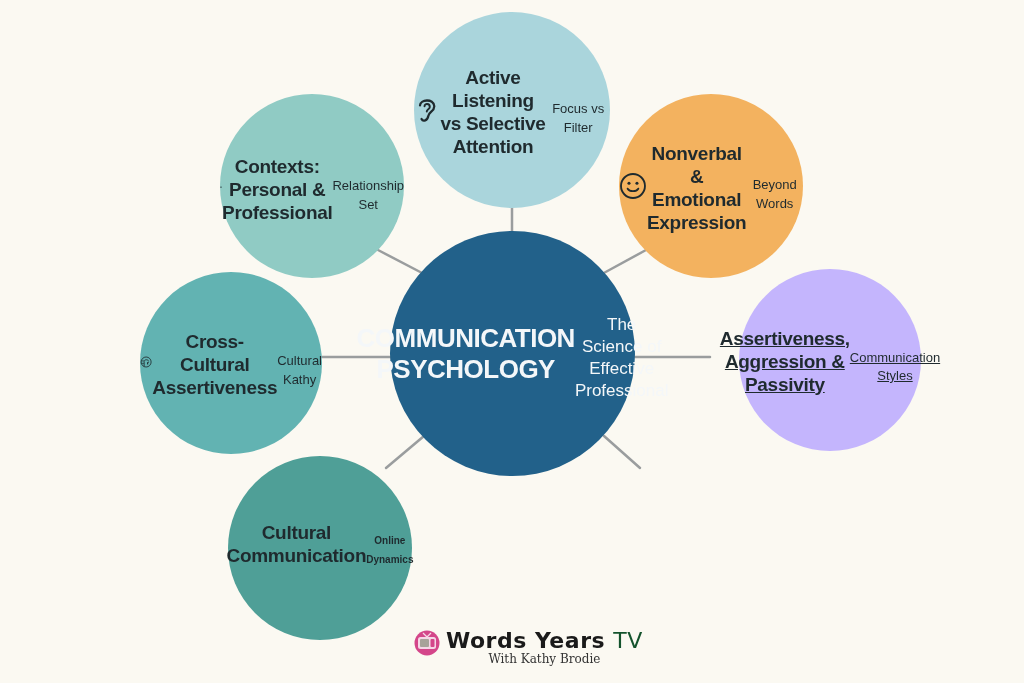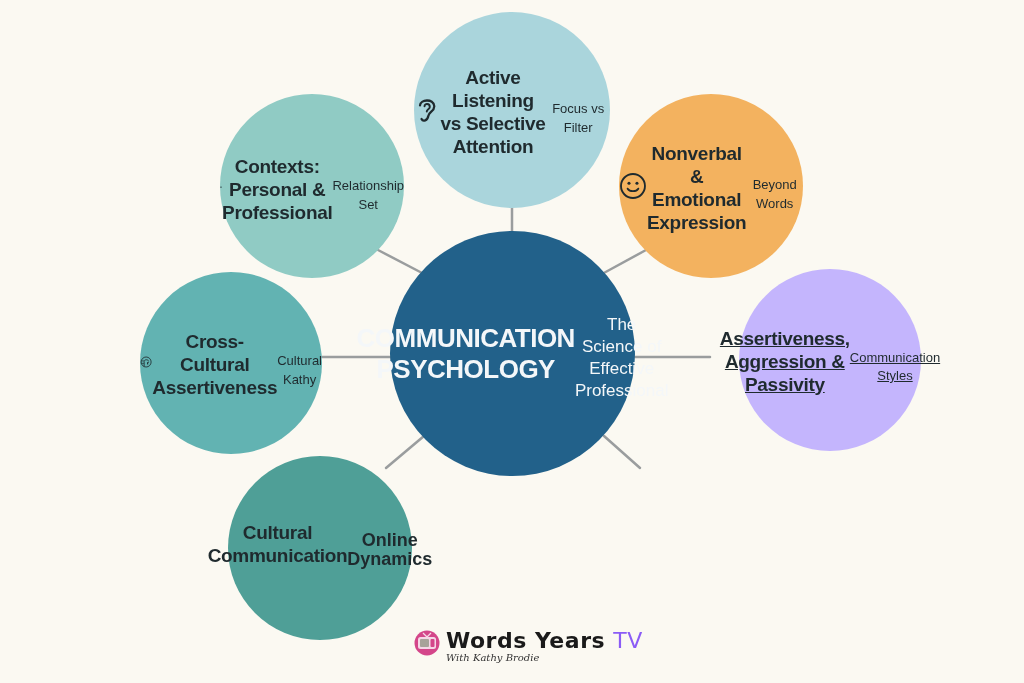--- a/index.html
+++ b/index.html
@@ -27,22 +27,22 @@
   }
   .center-node { color: #f4f7f9; }
   .center-node .title { font-size: 26px; line-height: 31px; font-weight: 700; letter-spacing: -0.5px; }
   .center-node .sub { font-size: 17px; line-height: 22px; margin-top: 8px; }
 
   .logo {
     position: absolute; left: 414px; top: 628px; height: 44px;
     display: flex; align-items: flex-start; gap: 6px;
   }
   .logo .brand { font-family: "DejaVu Sans", sans-serif; font-size: 22px; font-weight: 700; color: #1a1a1a; letter-spacing: 0.5px; line-height: 26px; }
-  .logo .brand .tv { color: #8b5cf6; font-weight: 400; }
-  .logo .tag { font-family: "DejaVu Serif", serif; font-style: italic; font-size: 10px; color: #333; text-align: left; margin-top: -2px; }
+  .logo .brand .tv { color: #14532d; font-weight: 400; }
+  .logo .tag { font-family: "DejaVu Serif", serif; font-size: 12px; color: #333; text-align: center; margin-top: -2px; }
 </style>
 </head>
 <body>
 
 <div class="stage">
 
   <svg class="connectors" width="1024" height="683">
     <g stroke="#9a9d9e" stroke-width="2.5" stroke-linecap="round">
       <line x1="512" y1="208" x2="512" y2="232"></line>
       <line x1="378" y1="250" x2="424" y2="274"></line>
@@ -118,21 +118,21 @@
 
   <div class="node" style="left:228px;top:456px;width:184px;height:184px;background:#4f9f97;padding-bottom:8px;">
     <svg class="icon" width="28" height="48" viewBox="0 0 28 48" style="margin-bottom:8px;">
       <rect x="2" y="2" width="24" height="44" rx="4" fill="#1f2a2e"></rect>
       <rect x="6" y="9" width="16" height="28" fill="#4f9f97"></rect>
       <circle cx="14" cy="5.5" r="1.3" fill="#4f9f97"></circle>
       <circle cx="14" cy="41.5" r="1.8" fill="#4f9f97"></circle>
     </svg>
     <div class="title">Cultural
 Communication</div>
-    <div class="sub" style="font-weight:700;font-size:18px;margin-top:12px;">Online Dynamics</div>
+    <div class="sub" style="font-weight:700;font-size:10px;margin-top:12px;">Online Dynamics</div>
   </div>
 
 
   <div class="node center-node" style="left:390px;top:231px;width:245px;height:245px;background:#22618a;">
     <div class="title">COMMUNICATION
 PSYCHOLOGY</div>
     <div class="sub">The Science of
 Effective Professional</div>
   </div>
 

